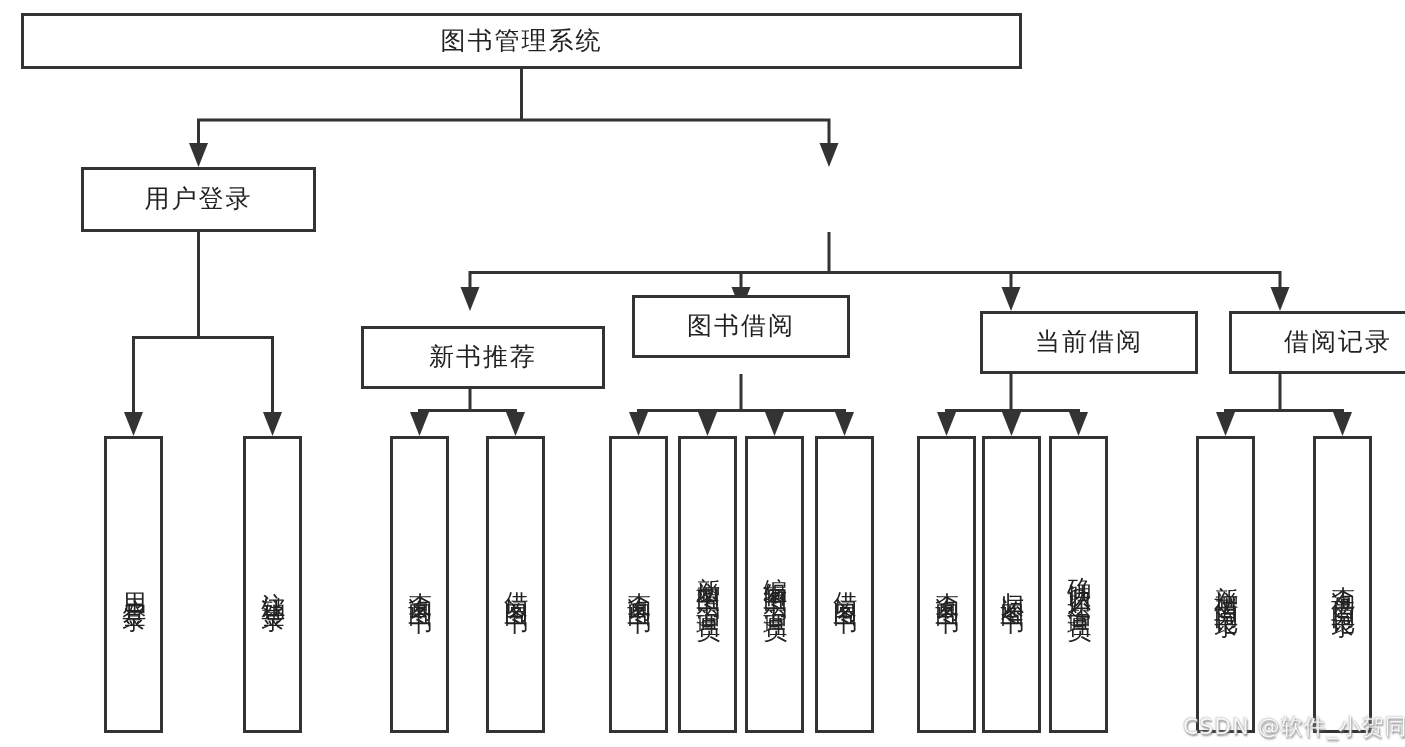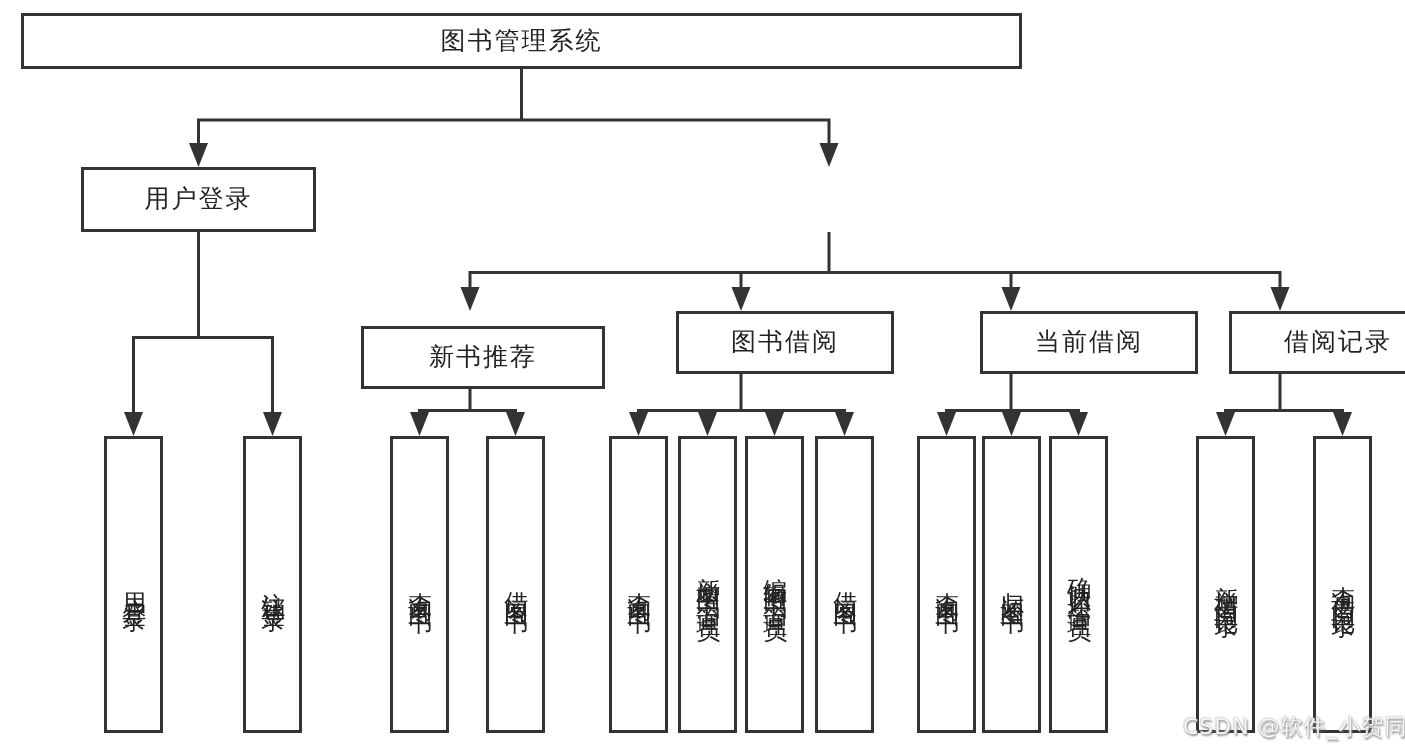--- a/index.html
+++ b/index.html
@@ -103,21 +103,21 @@
     <span>图书管理系统</span>
   </div>
 
   <div class="node h" style="left:81px; top:167px; width:235px; height:65px;">
     <span>用户登录</span>
   </div>
 
   <div class="node h" style="left:361px; top:326px; width:244px; height:63px;">
     <span>新书推荐</span>
   </div>
-  <div class="node h" style="left:632px; top:311px; width:218px; height:63px;margin-left:44px;">
+  <div class="node h" style="left:632px; top:295px; width:218px; height:63px;">
     <span>图书借阅</span>
   </div>
   <div class="node h" style="left:936px; top:311px; width:218px; height:63px;margin-left:44px;">
     <span>当前借阅</span>
   </div>
   <div class="node h" style="left:1229px; top:311px; width:218px; height:63px;">
     <span>借阅记录</span>
   </div>
 
   <div class="node v lv3" style="left:104px;">

